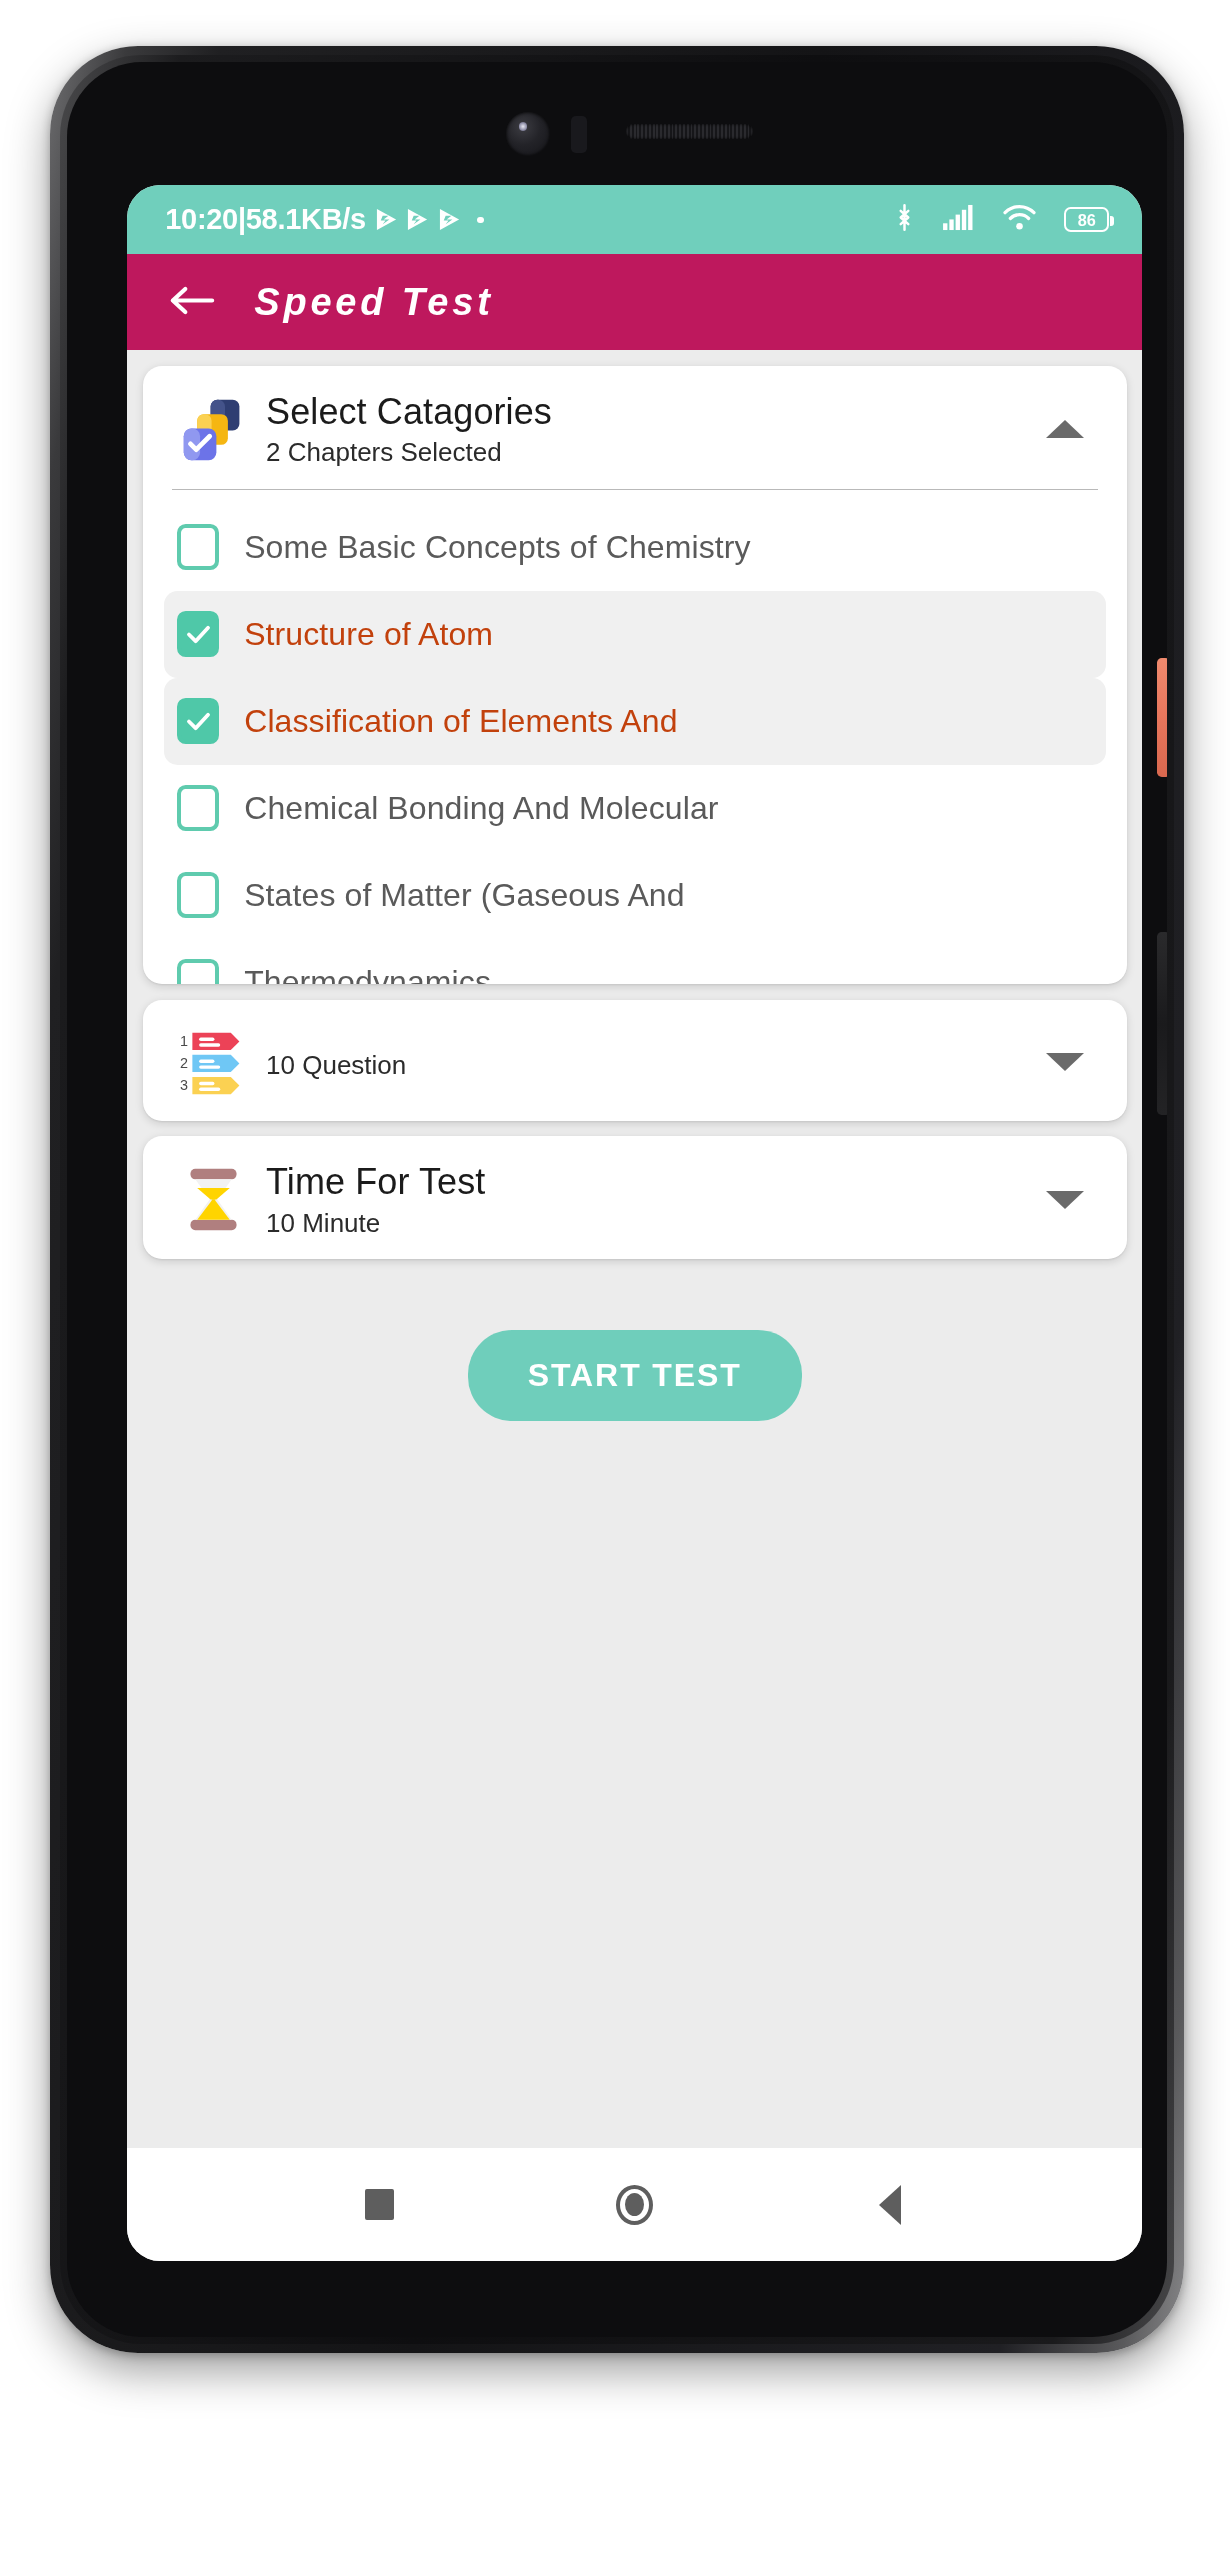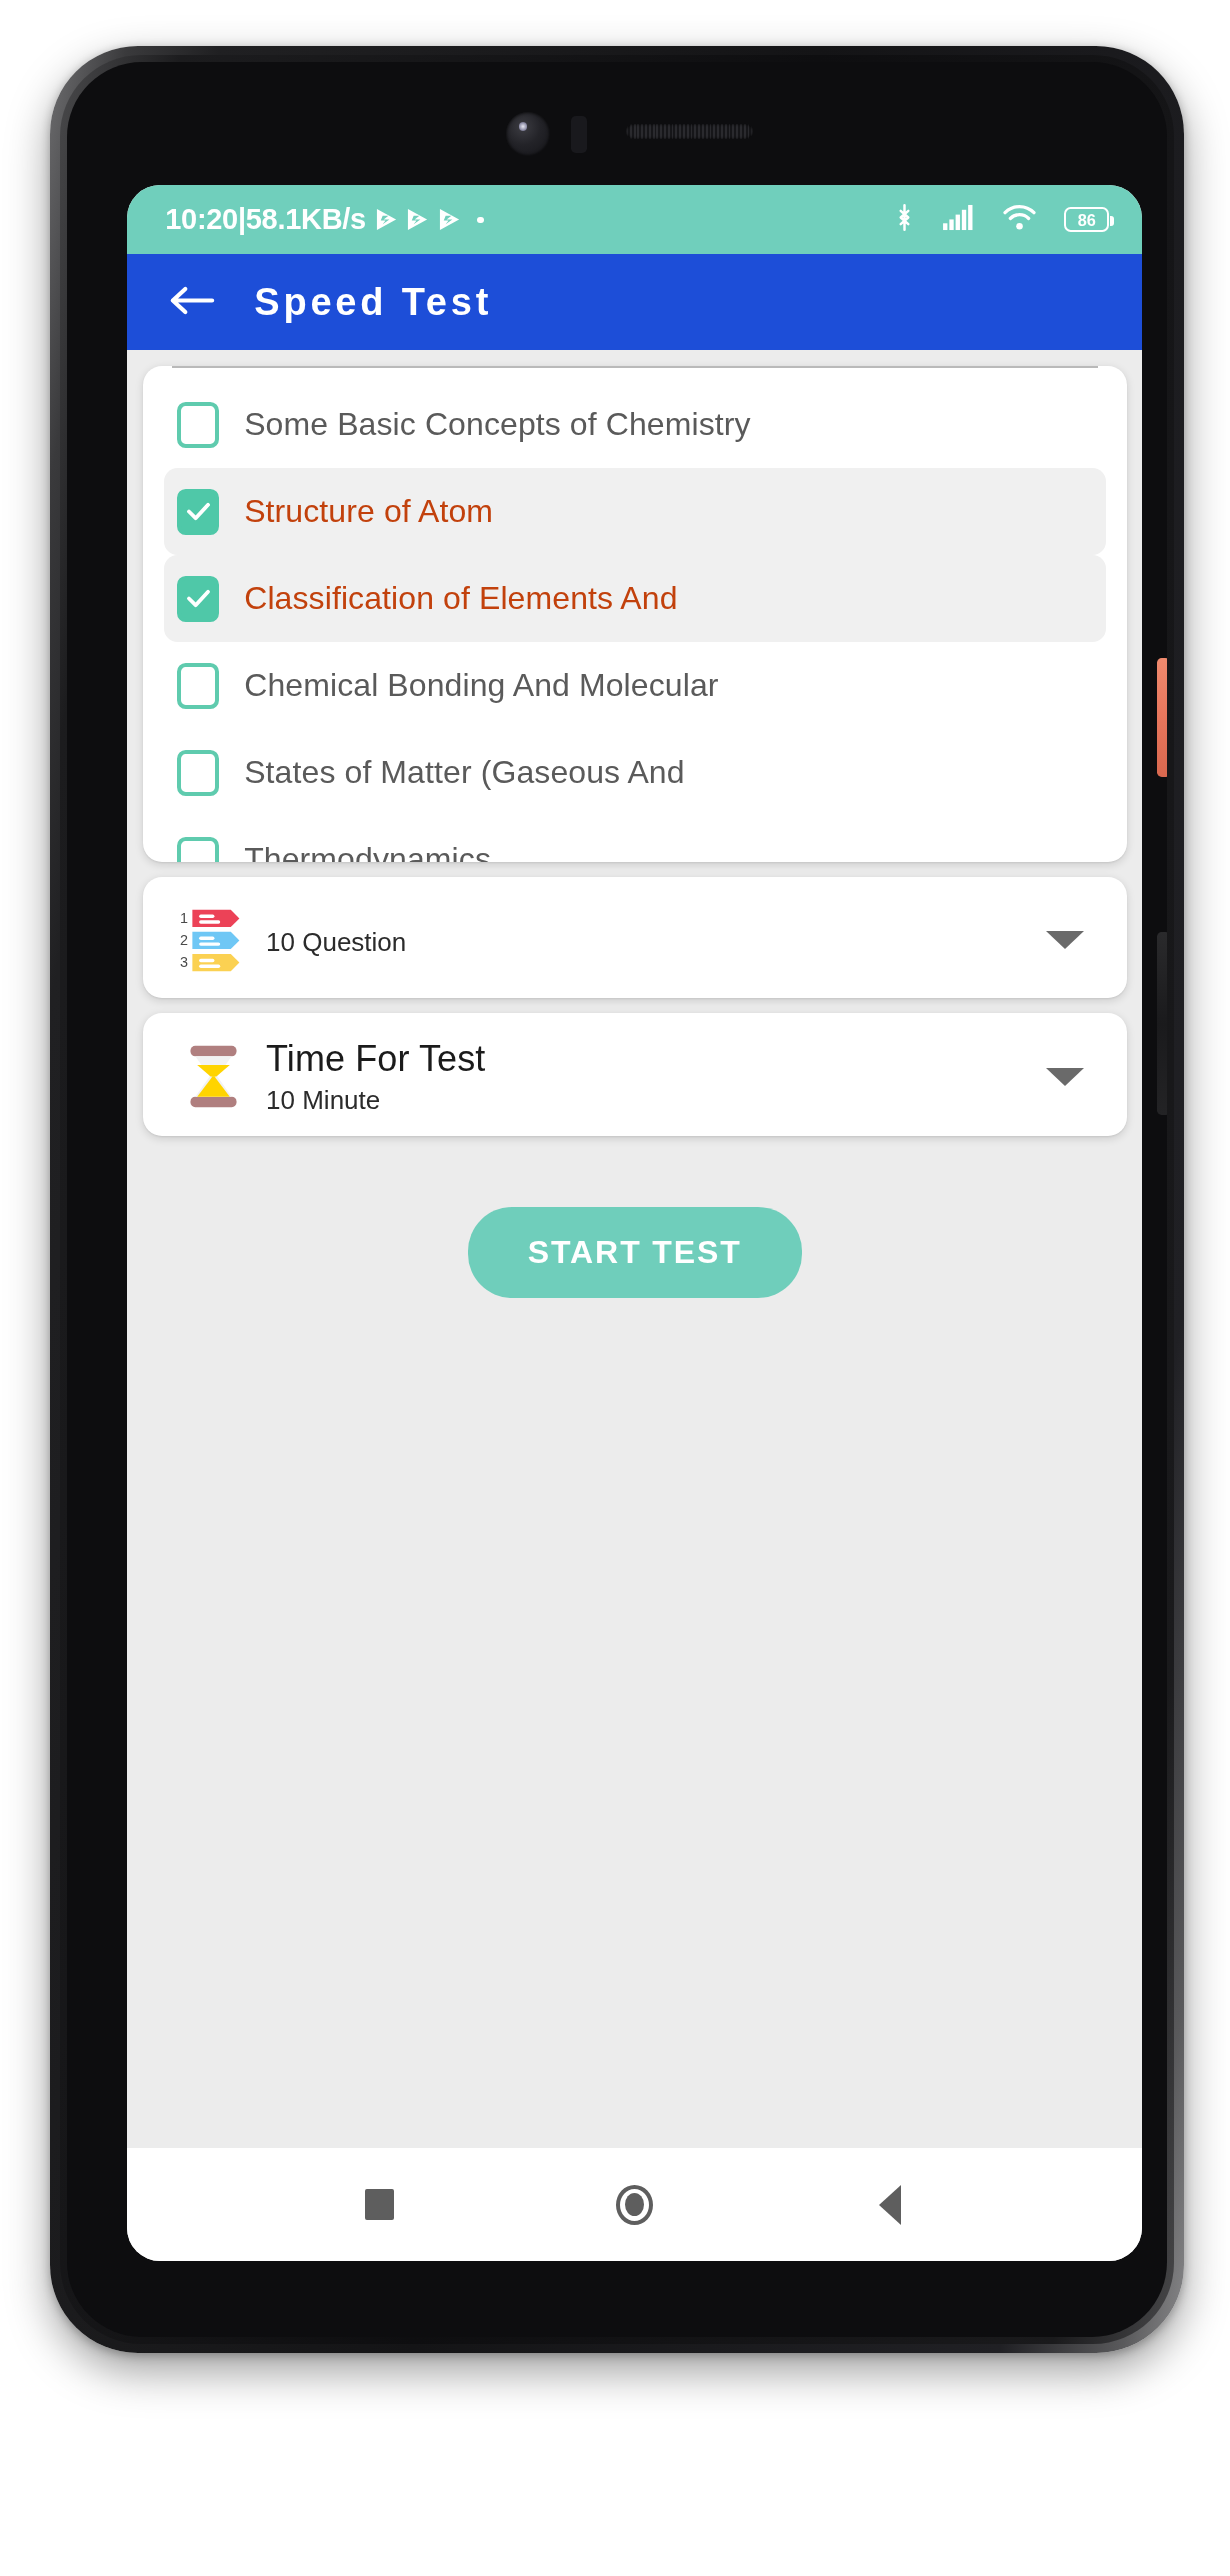--- a/index.html
+++ b/index.html
@@ -179,25 +179,26 @@
   .sb-batt-num {
     color:#ffffff;
     font-size:16.3px;
     font-weight:bold;
     line-height:1;
   }
 
   
   .appbar {
     height: 96px;
-    background: #1d4ed8;
+    background: #be185d;
     display: flex;
     align-items: center;
     padding: 0 38px;
     flex: 0 0 auto;
+    font-style: italic;
   }
   .appbar-back {
     width: 54px; height: 54px;
     display: flex; align-items: center; justify-content: center;
     cursor: pointer;
   }
   .appbar-title {
     color: #ffffff;
     font-size: 38px;
     font-weight: bold;
@@ -449,20 +450,40 @@
                   <path d="M45 17 L4 17 M17 5 L4 17 L17 29" stroke="#ffffff" stroke-width="4.4" fill="none" stroke-linecap="round" stroke-linejoin="round"></path>
                 </svg>
               </span>
             </div>
             <div class="appbar-title">Speed Test</div>
           </div>
 
           <div class="content">
 
             <div class="card">
+              <div class="card-head">
+                <div class="card-head-icon">
+                  <svg width="71" height="71" viewBox="0 0 74 74">
+                    <rect x="34" y="6" width="30" height="32" rx="7" fill="#2F3E72"></rect>
+                    <rect x="34" y="6" width="15" height="32" rx="7" fill="#44538A"></rect>
+                    <rect x="20" y="21" width="32" height="32" rx="7" fill="#F5B612"></rect>
+                    <rect x="20" y="21" width="15" height="32" rx="7" fill="#FBD152"></rect>
+                    <rect x="6" y="36" width="34" height="33" rx="8" fill="#6C73E8"></rect>
+                    <rect x="6" y="36" width="17" height="33" rx="8" fill="#9098F0"></rect>
+                    <path d="M13 52 L19 58 L33 44" stroke="#ffffff" stroke-width="5" fill="none" stroke-linecap="round" stroke-linejoin="round"></path>
+                  </svg>
+                </div>
+                <div class="card-head-text">
+                  <div class="card-title">Select Catagories</div>
+                  <div class="card-sub">2 Chapters Selected</div>
+                </div>
+                <div class="card-chevron">
+                  <span class="tri up"></span>
+                </div>
+              </div>
 
               <div class="card-divider"></div>
 
               <div class="chapter-list">
                 <div class="chapter-row">
                   <span class="cbox off"></span>
                   <span class="chapter-label">Some Basic Concepts of Chemistry</span>
                 </div>
                 <div class="chapter-row selected">
                   <span class="cbox on">

